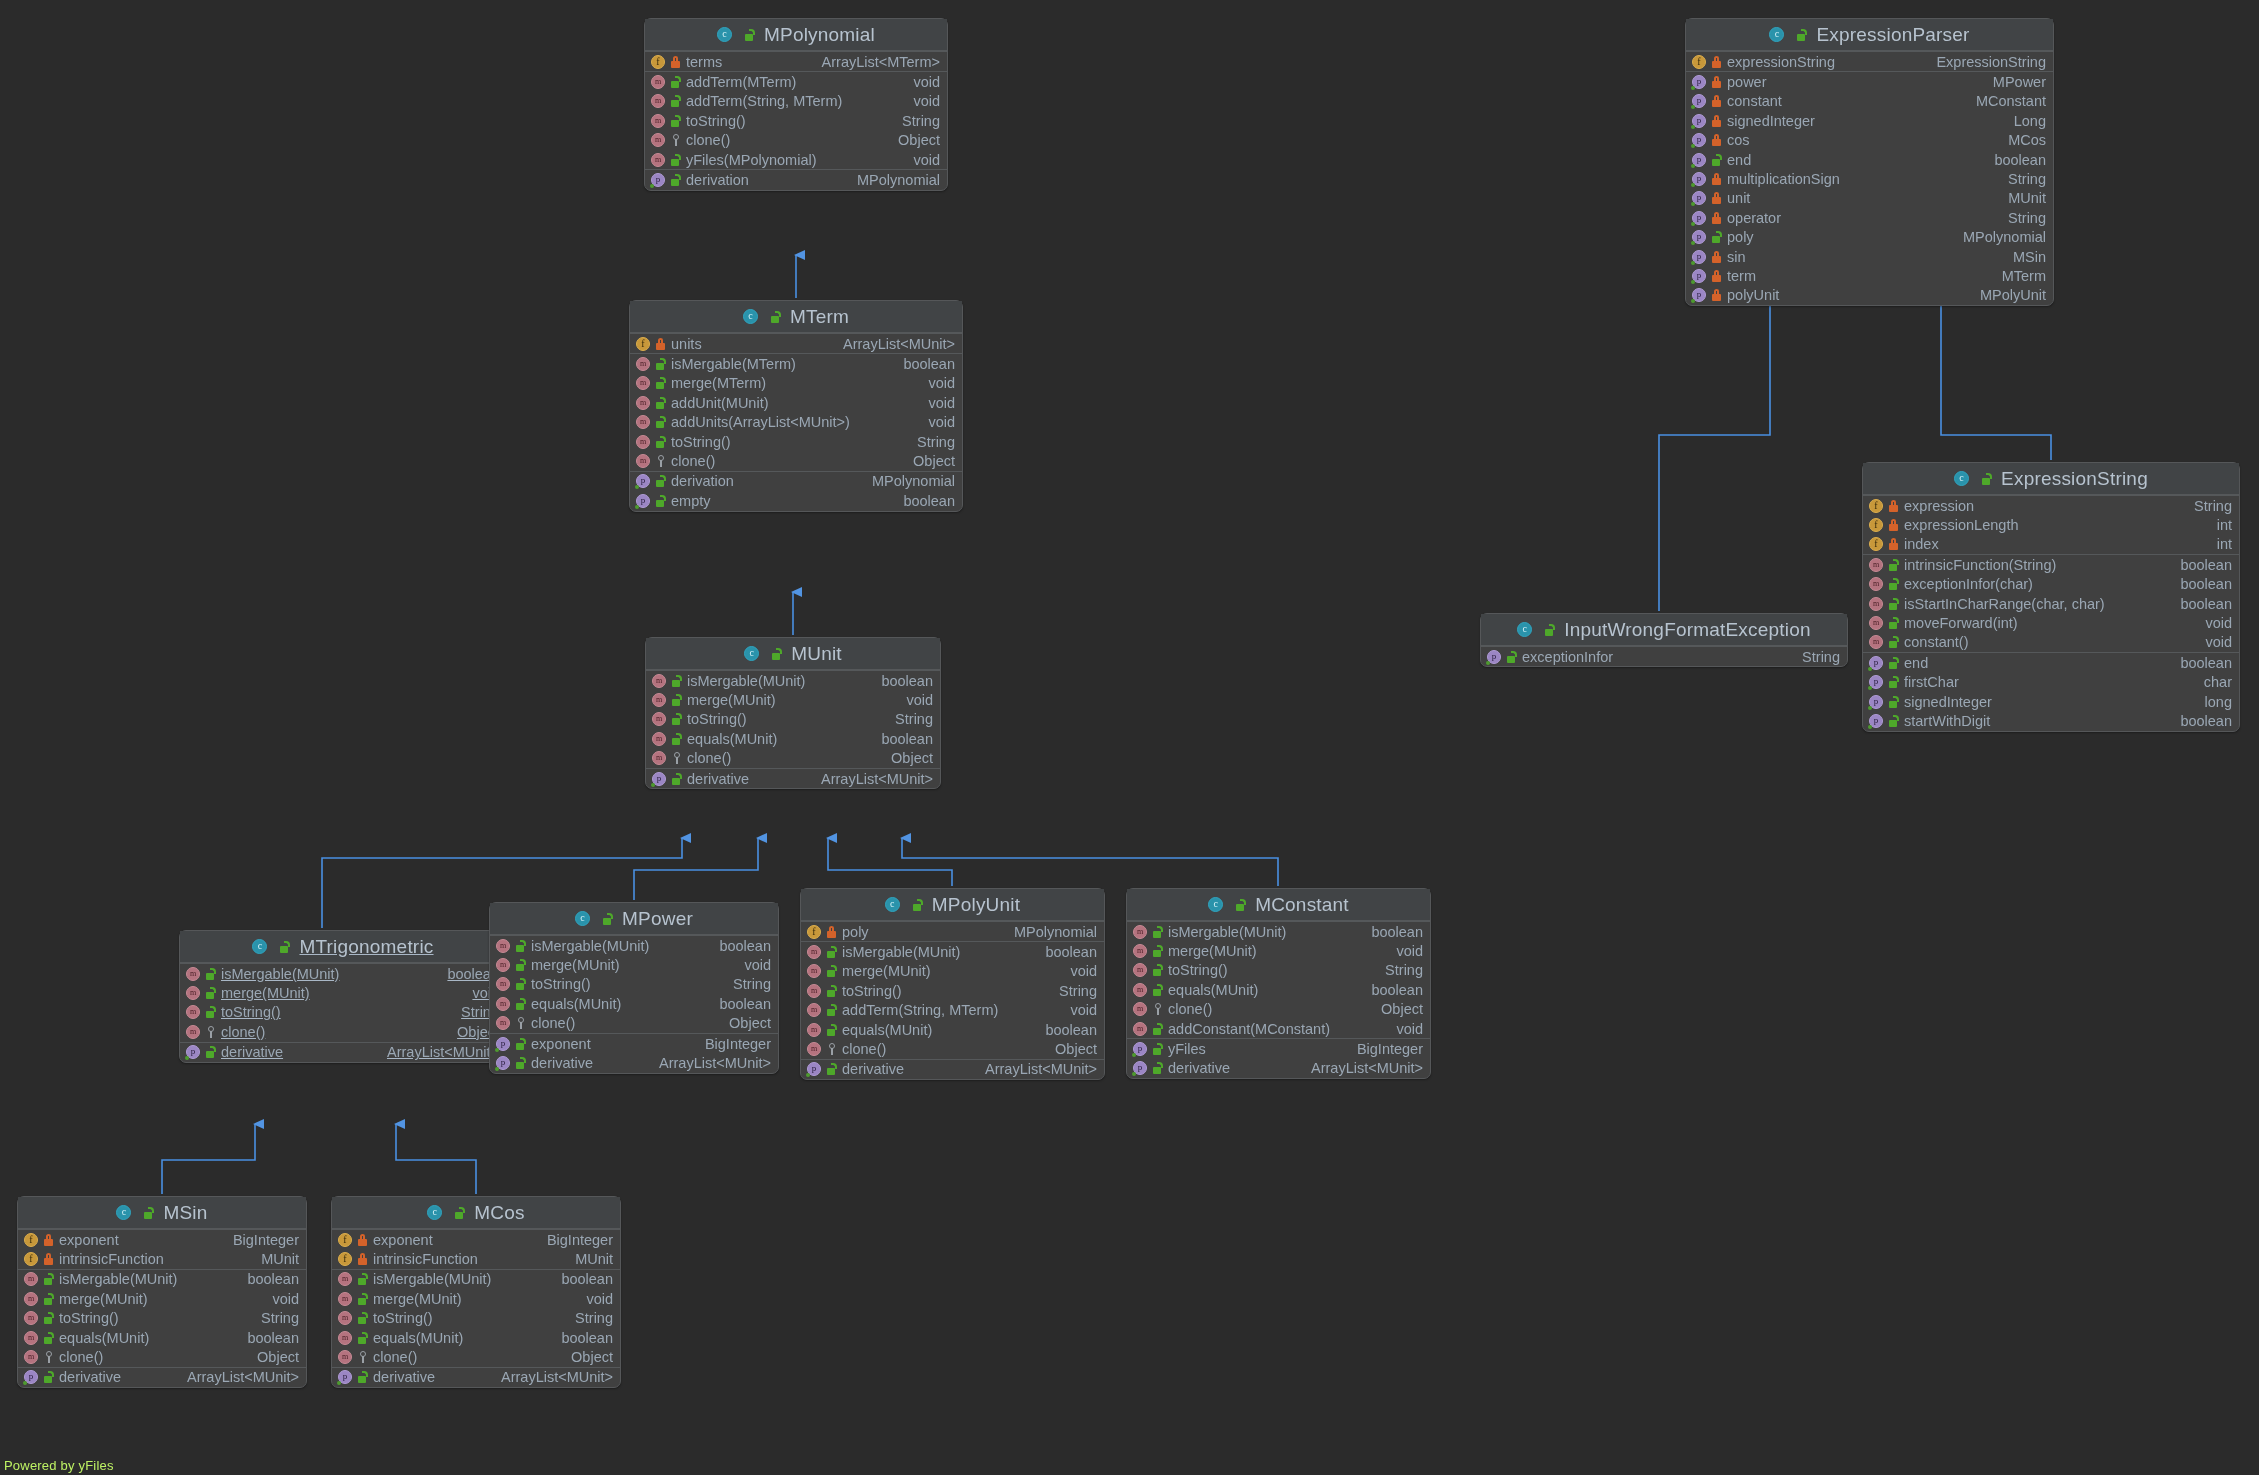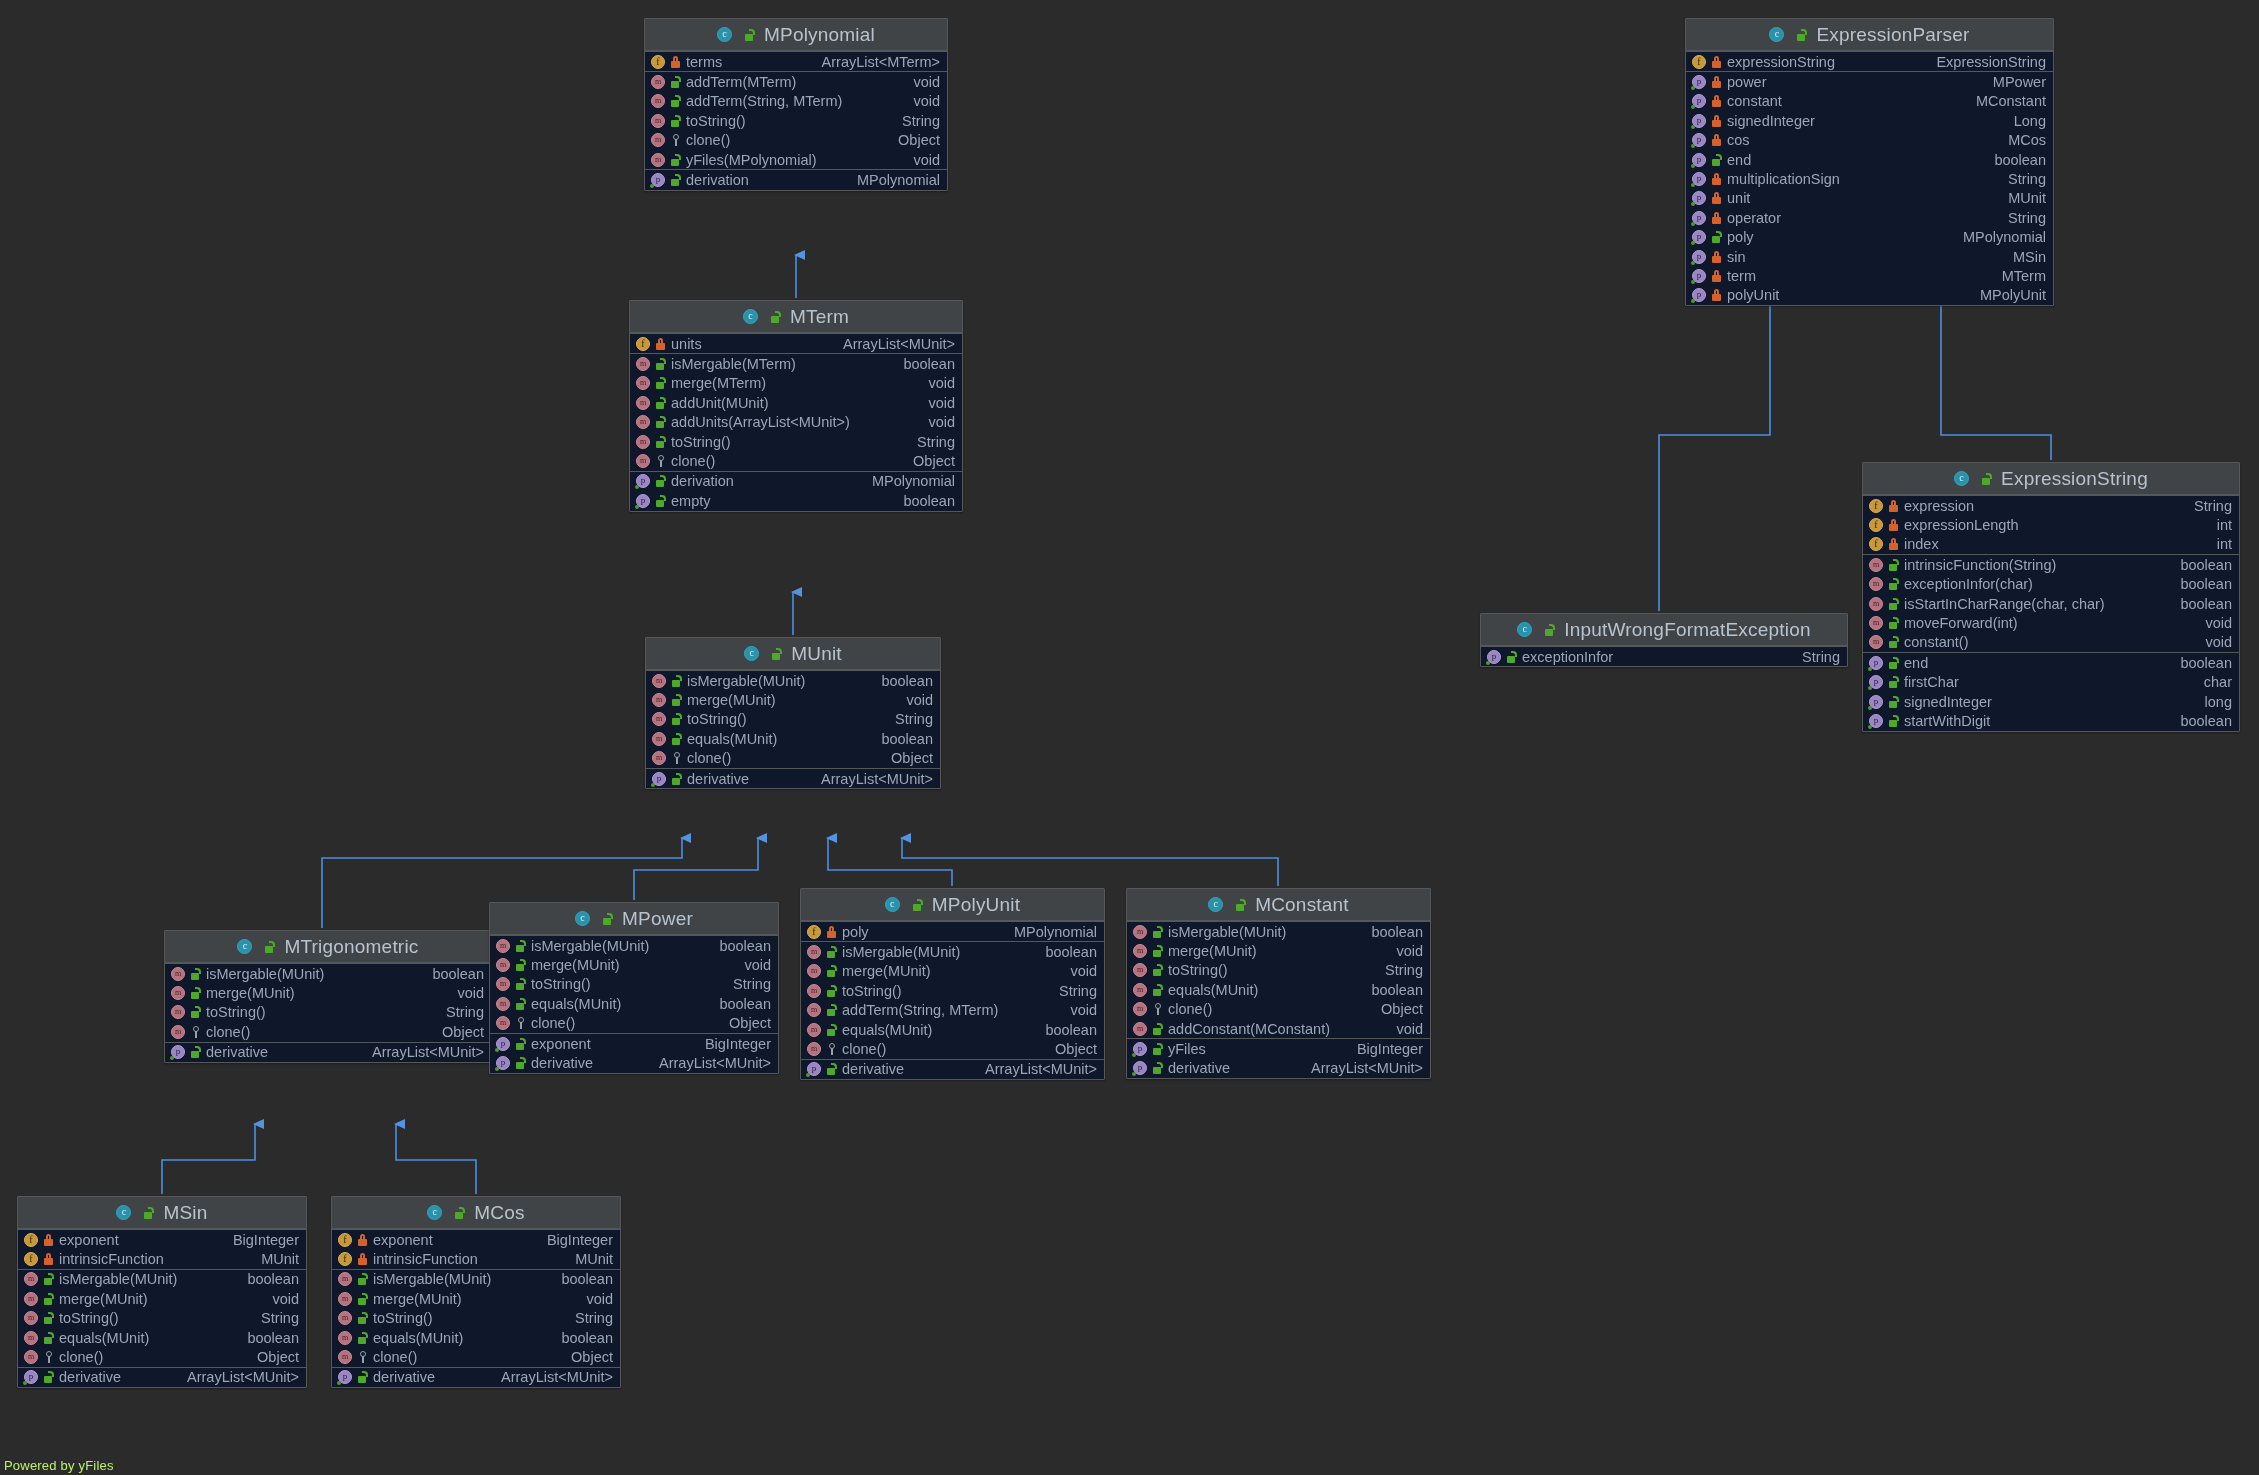--- a/index.html
+++ b/index.html
@@ -29,23 +29,23 @@
     left: 0;
     top: 0;
     width: 2259px;
     height: 1475px;
     pointer-events: none;
   }
 
   .uml-class {
     position: absolute;
     box-sizing: border-box;
-    background: #0f172a;
+    background: #404040;
     border: 1px solid #555759;
-    border-radius: 1px;
+    border-radius: 7px;
     box-shadow: 0 1px 2px rgba(0,0,0,0.35);
   }
 
   .uml-header {
     display: flex;
     align-items: center;
     justify-content: center;
     gap: 7px;
     height: 32px;
     background: #414446;
@@ -484,21 +484,21 @@
             <span class="ico ico-p">
               <span class="dot"></span>
             </span>
             <span class="vis vis-pub"></span>
             <span class="m-name">derivative</span>
             <span class="m-spacer"></span>
             <span class="m-type">ArrayList&lt;MUnit&gt;</span>
           </div>
         </div>
       </div>
-      <div class="uml-class" style="left: 164px; top: 930px; width: 328px;">
+      <div class="uml-class" style="left: 179px; top: 930px; width: 328px; text-decoration: underline;">
         <div class="uml-header">
           <span class="ico ico-c"></span>
           <span class="vis vis-pub"></span>
           <span class="uml-title">MTrigonometric</span>
         </div>
         <div class="section">
           <div class="member">
             <span class="ico ico-m"></span>
             <span class="vis vis-pub"></span>
             <span class="m-name">isMergable(MUnit)</span>

